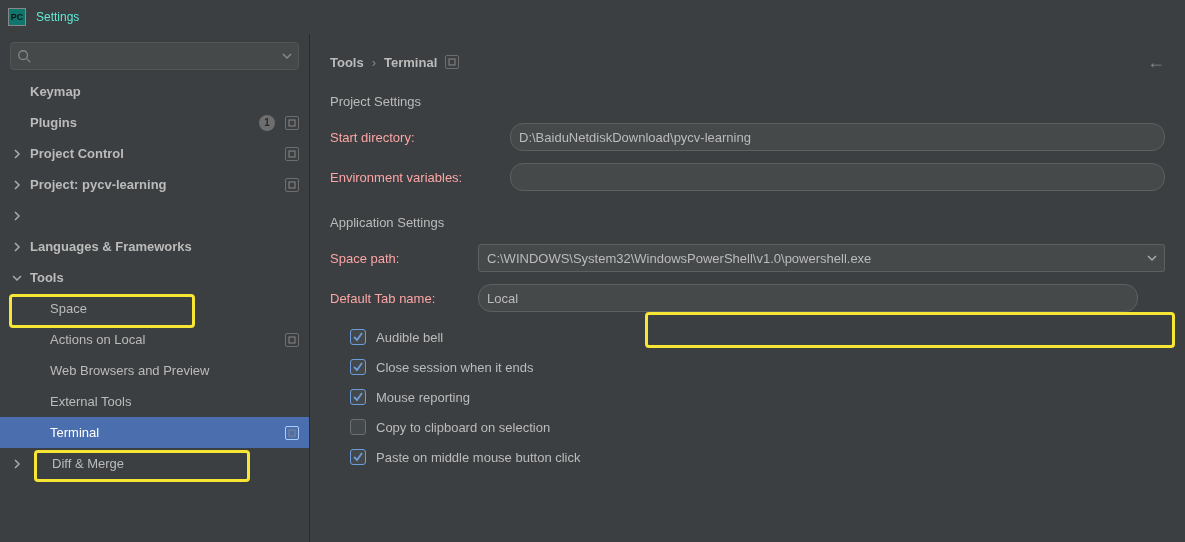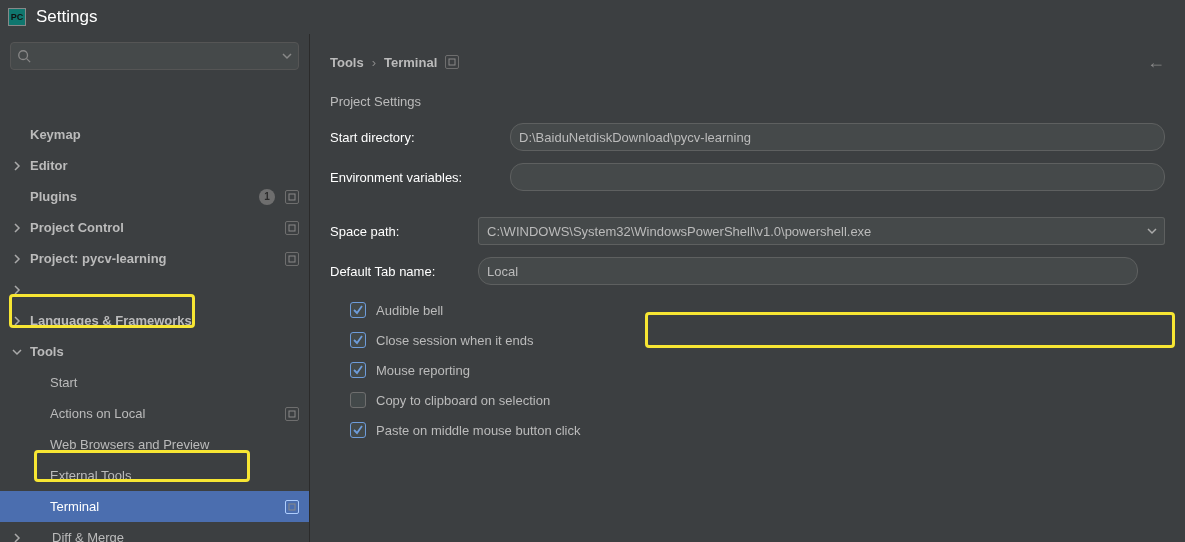--- a/index.html
+++ b/index.html
@@ -20,21 +20,21 @@
     background: #3c3f41;
   }
   .titlebar .app-icon {
     width: 18px; height: 18px;
     background: #0f766e;
     border: 1px solid #888;
     margin-right: 10px;
     display:flex;align-items:center;justify-content:center;
     font-size:9px;font-weight:bold;color:#111;
   }
-  .titlebar .title { color: #ffffff; font-size: 17px; }
+  .titlebar .title { color: #5eead4; font-size: 12px; }
   .body {
     display: flex;
     height: calc(100% - 34px);
   }
   .sidebar {
     width: 310px;
     background: #3c3f41;
     display:flex;flex-direction:column;
     border-right:1px solid #2b2b2b;
   }
@@ -48,21 +48,20 @@
     border-radius: 4px;
     height: 28px;
     display:flex;align-items:center;
     padding: 0 6px;
   }
   .search svg { flex:none; }
   .search .caret { margin-left:auto; color:#888; }
   .tree {
     overflow-y: auto;
     flex:1;
-    margin-top:43px;
   }
   .tree-item {
     display:flex;align-items:center;
     height: 31px;
     padding: 0 10px 0 10px;
     color:#bbbbbb;
     cursor:pointer;
     position:relative;
   }
   .tree-item.bold { font-weight:700; }
@@ -107,21 +106,21 @@
     width:14px;height:14px;border:1px solid #6e6e6e;border-radius:2px;margin-left:8px;
     display:flex;align-items:center;justify-content:center;
   }
   .crumbs .back { margin-left:auto;color:#888;font-size:18px; }
   .section-title {
     color:#bbbbbb;padding:4px 20px 8px 20px;font-size:13px;
   }
   .form-row {
     display:flex;align-items:center;padding:6px 20px;
   }
-  .form-row .lbl { width:180px; color:#ffffff; }
+  .form-row .lbl { width:180px; color:#fca5a5; }
   .form-row.shell .lbl{width:148px}
   .form-row .field {
     flex:1;height:28px;background:#45494a;border:1px solid #5e6060;border-radius:13px;
     display:flex;align-items:center;padding:0 8px;color:#bbbbbb;
   }
   .form-row .field.small{max-width:660px}
   .form-row .dropdown-btn{
     width:26px;height:28px;border:1px solid #5e6060;border-left:none;border-radius:0 3px 3px 0;
     background:#45494a;display:flex;align-items:center;justify-content:center;margin-left:-3px;
   }
@@ -162,29 +161,20 @@
             </svg>
         </span>
       </div>
     </div>
     <div class="tree" id="tree">
         <div class="tree-item bold">
           <span class="spacer" style="width:20px"></span>
           <span>Keymap</span>
         </div>
         <div class="tree-item bold">
-          <span class="chev">
-            <svg width="10" height="10" viewBox="0 0 10 10">
-              <path d="M3 1 L7 5 L3 9" fill="none" stroke="#aaa" stroke-width="1.5"></path>
-            </svg>
-          </span>
-          <span class="spacer" style="width:4px"></span>
-          <span>Editor</span>
-        </div>
-        <div class="tree-item bold">
           <span class="spacer" style="width:20px"></span>
           <span>Plugins</span>
           <span class="badge">1</span>
           <span class="dots">
             <svg width="8" height="8" viewBox="0 0 8 8">
               <rect x="1" y="1" width="6" height="6" fill="none" stroke="#888"></rect>
             </svg>
           </span>
         </div>
         <div class="tree-item bold only-dots">
@@ -236,21 +226,21 @@
           <span class="chev">
             <svg width="10" height="10" viewBox="0 0 10 10">
               <path d="M1 3 L5 7 L9 3" fill="none" stroke="#aaa" stroke-width="1.5"></path>
             </svg>
           </span>
           <span class="spacer" style="width:4px"></span>
           <span>Tools</span>
         </div>
         <div class="tree-item">
           <span class="spacer" style="width:40px"></span>
-          <span>Start</span>
+          <span>Space</span>
         </div>
         <div class="tree-item only-dots">
           <span class="spacer" style="width:40px"></span>
           <span>Actions on Local</span>
           <span class="dots">
             <svg width="8" height="8" viewBox="0 0 8 8">
               <rect x="1" y="1" width="6" height="6" fill="none" stroke="#888"></rect>
             </svg>
           </span>
         </div>
@@ -302,20 +292,21 @@
     <div class="form-row">
       <div class="lbl">Start directory:</div>
       <div class="field">D:\BaiduNetdiskDownload\pycv-learning</div>
     </div>
     <div class="form-row">
       <div class="lbl">Environment variables:</div>
       <div class="field"></div>
     </div>
 
     <div class="app-sect">
+      <div class="section-title">Application Settings</div>
       <div class="form-row shell">
         <div class="lbl">Space path:</div>
         <div class="field" style="border-radius:3px 0 0 3px">C:\WINDOWS\System32\WindowsPowerShell\v1.0\powershell.exe</div>
         <div class="dropdown-btn">
           <svg width="10" height="10" viewBox="0 0 10 10">
               <path d="M1 3 L5 7 L9 3" fill="none" stroke="#aaa" stroke-width="1.5"></path>
             </svg>
         </div>
       </div>
       <div class="form-row default-tab">

